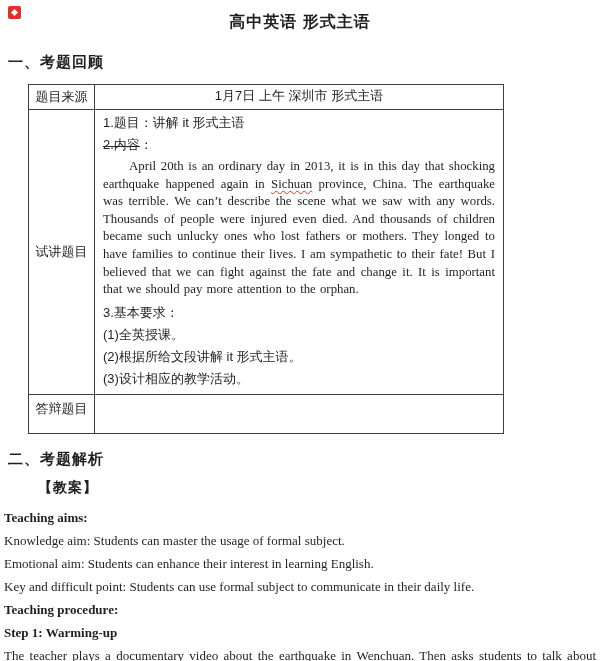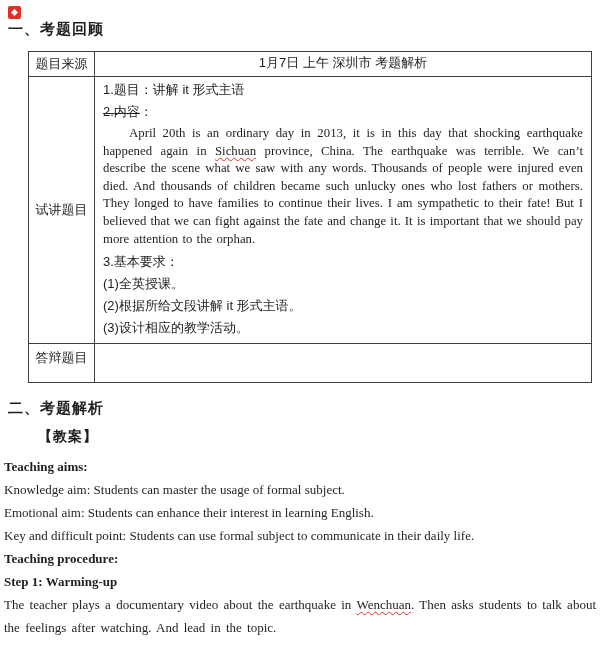--- a/index.html
+++ b/index.html
@@ -20,21 +20,21 @@
   .title {
     margin:12px 0 0 0; text-align:center; font-size:16px; font-weight:700;
     font-family:"Liberation Sans","DejaVu Sans",sans-serif; letter-spacing:1px;
   }
   .sec-heading {
     margin:20px 0 0 8px; font-size:15px; font-weight:700;
     font-family:"Liberation Sans","DejaVu Sans",sans-serif; letter-spacing:1px;
   }
   .sec-heading.second { margin-top:16px; }
   table.qtable {
-    margin:12px 0 0 28px; width:564px; border-collapse:collapse;
+    margin:12px 0 0 28px; width:476px; border-collapse:collapse;
     table-layout:fixed;
   }
   table.qtable td {
     border:1px solid #3f3f3f; vertical-align:middle;
     font-size:13px;
   }
   td.lbl {
     width:66px; text-align:center; padding:2px 2px;
     font-family:"Liberation Sans","DejaVu Sans",sans-serif;
   }
@@ -69,28 +69,29 @@
   .analysis p.just { text-align:justify; word-spacing:2px; }
   b { font-weight:400; }
 </style>
 </head>
 <body>
 
 <div class="page">
 
   <div class="badge"></div>
 
+  <div class="title">高中英语 形式主语</div>
 
   <div class="sec-heading">一、考题回顾</div>
 
   <table class="qtable">
     <tbody>
         <tr class="r1">
       <td class="lbl">题目来源</td>
-      <td class="val center">1月7日 上午 深圳市 考题解析</td>
+      <td class="val center">1月7日 上午 深圳市 形式主语</td>
     </tr>
     <tr class="r2">
       <td class="lbl">试讲题目</td>
       <td class="val">
         <div class="cn"><span class="ul-label">1.题目</span><span>：讲解 it 形式主语</span></div>
         <div class="cn">2.内容：</div>
         <p class="para"><span>April 20th is an ordinary day in 2013, it is in this day that shocking earthquake happened again in </span><span class="wavy">Sichuan</span><span> province, China. The earthquake was terrible. We can’t describe the scene what we saw with any words. Thousands of people were injured even died. And thousands of children became such unlucky ones who lost fathers or mothers. They longed to have families to continue their lives. I am sympathetic to their fate! But I believed that we can fight against the fate and change it. It is important that we should pay more attention to the orphan.</span></p>
         <div class="cn">3.基本要求：</div>
         <div class="cn">(1)全英授课。</div>
         <div class="cn">(2)根据所给文段讲解 it 形式主语。</div>

